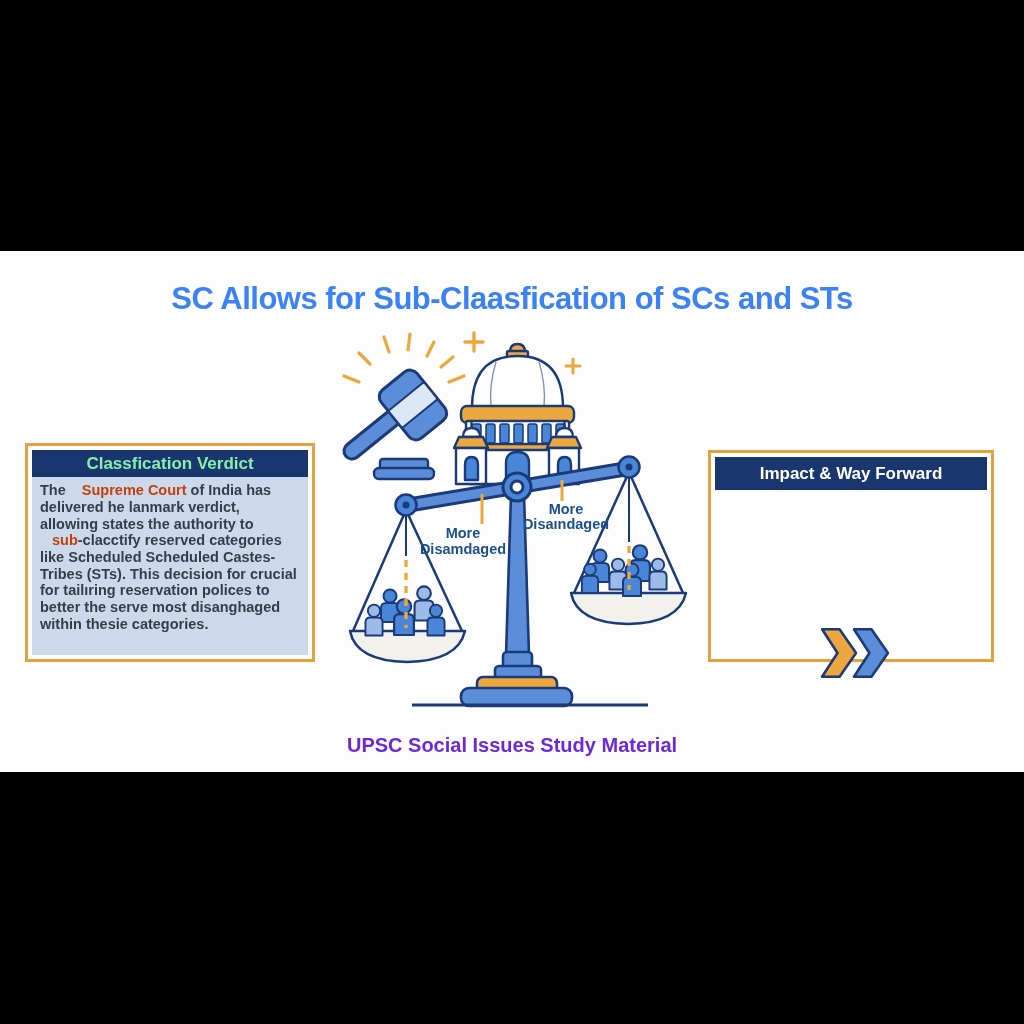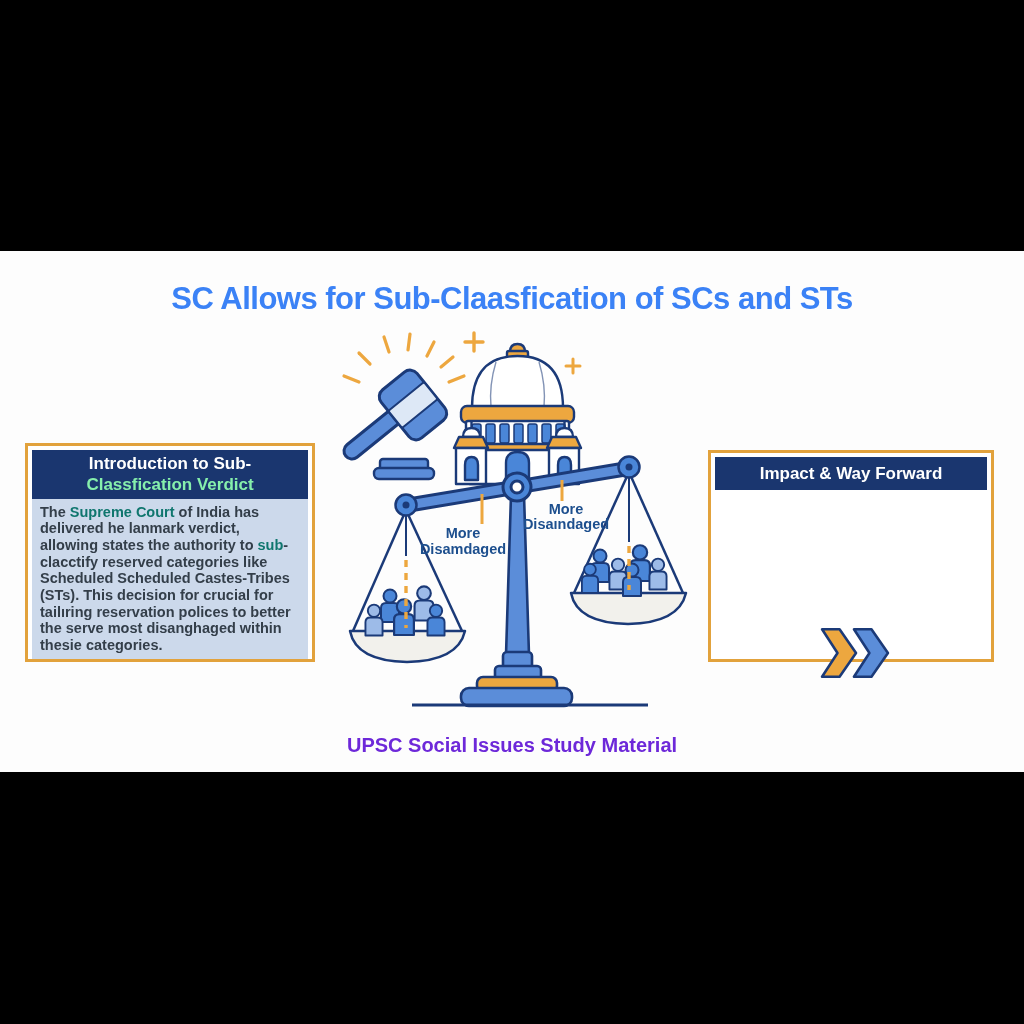--- a/index.html
+++ b/index.html
@@ -14,42 +14,41 @@
        padding:4px;display:flex;flex-direction:column;}
   .left-box{left:25px;top:192px;width:290px;height:219px;}
   .right-box{left:708px;top:199px;width:286px;height:212px;}
   .box-header{background:#1a366f;text-align:center;font-weight:bold;font-size:17px;
               line-height:1.25;padding:3px 2px;}
   .box-header .hl1{color:#ffffff;}
   .box-header .hl2{color:#86efac;}
   .box-header.single{color:#ffffff;padding:6px 2px;}
   .box-body{flex:1;background:#ccd9eb;color:#333e49;font-weight:600;font-size:14.5px;
             line-height:1.15;padding:5px 8px;}
-  .seg-accent{color:#0f766e;}
+  .seg-accent{color:#c2410c;margin-left:12px;}
 
   .illustration{position:absolute;left:330px;top:79px;}
   .scale-label{font-family:"Liberation Sans",sans-serif;font-size:14.5px;font-weight:bold;
                fill:#1d4f8e;text-anchor:middle;}
 
   .chevrons{position:absolute;left:820px;top:376px;}
 
   .caption{position:absolute;left:0;top:483px;width:100%;text-align:center;
            font-size:20px;font-weight:bold;color:#6d28d9;}
 </style>
 </head>
 <body>
 
 <div class="stage">
   <div class="content">
 
     <h1 class="title">SC Allows for Sub-Claasfication of SCs and STs</h1>
 
     <section class="box left-box">
       <div class="box-header">
-        <div class="hl1">Introduction to Sub-</div>
         <div class="hl2">Classfication Verdict</div>
       </div>
       <div class="box-body"><span class="seg-default">The </span><span class="seg-accent">Supreme Court</span><span class="seg-default"> of India has delivered he lanmark verdict, allowing states the authority to </span><span class="seg-accent">sub</span><span class="seg-default">-clacctify reserved categories like Scheduled Scheduled Castes-Tribes (STs). This decision for crucial for tailıring reservation polices to better the serve most disanghaged within thesie categories.</span></div>
     </section>
 
     <section class="box right-box">
       <div class="box-header single">Impact &amp; Way Forward</div>
     </section>
 
     <svg class="chevrons" width="70" height="52" viewBox="0 0 68 50">

